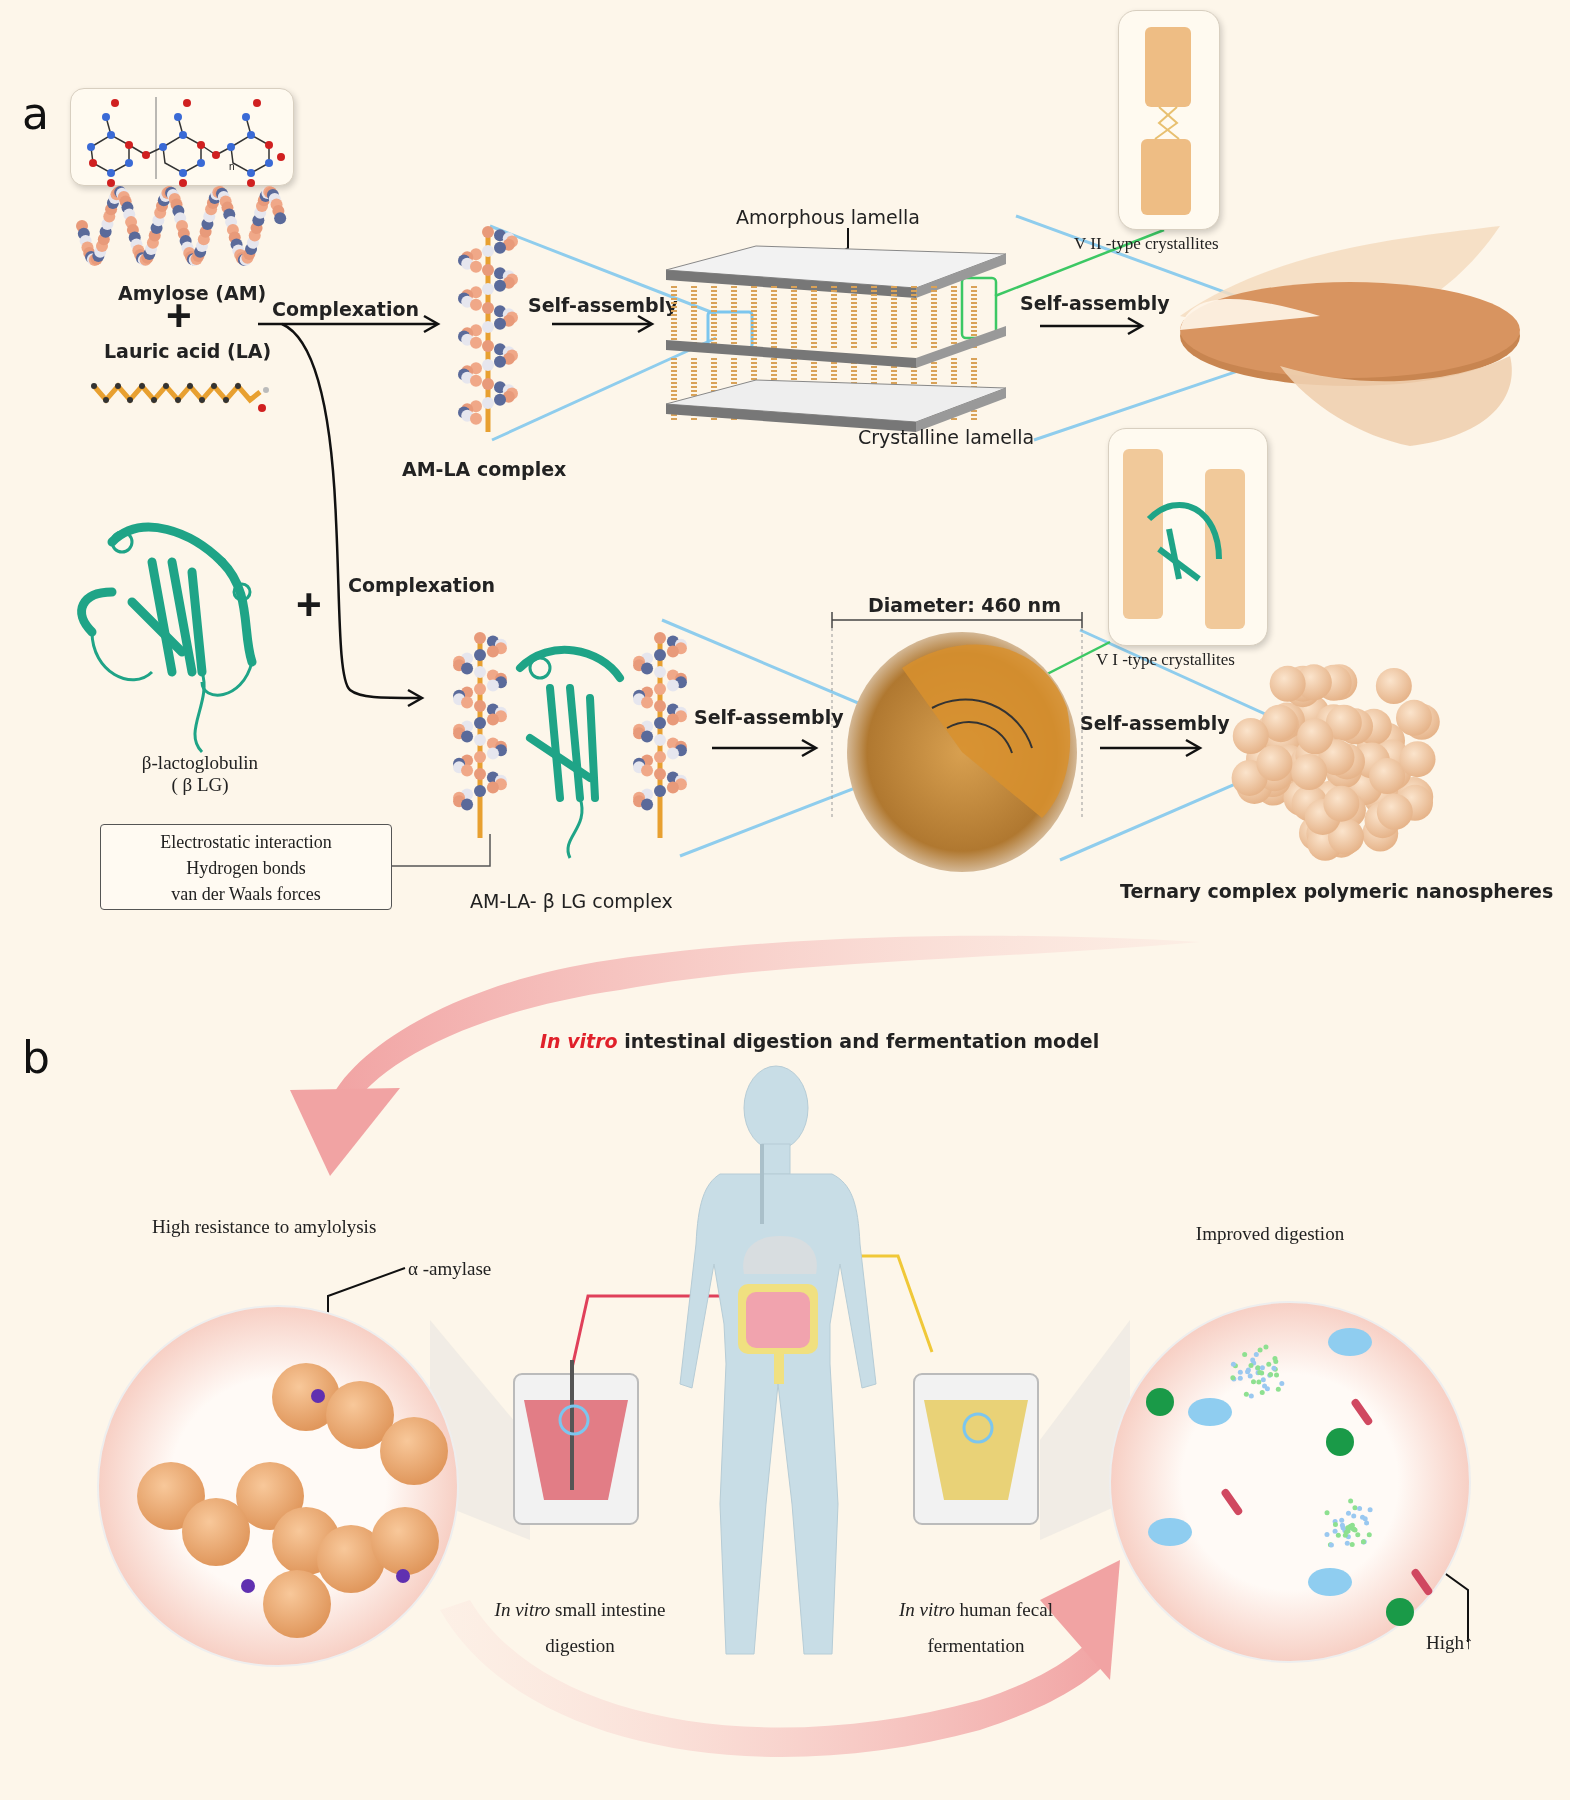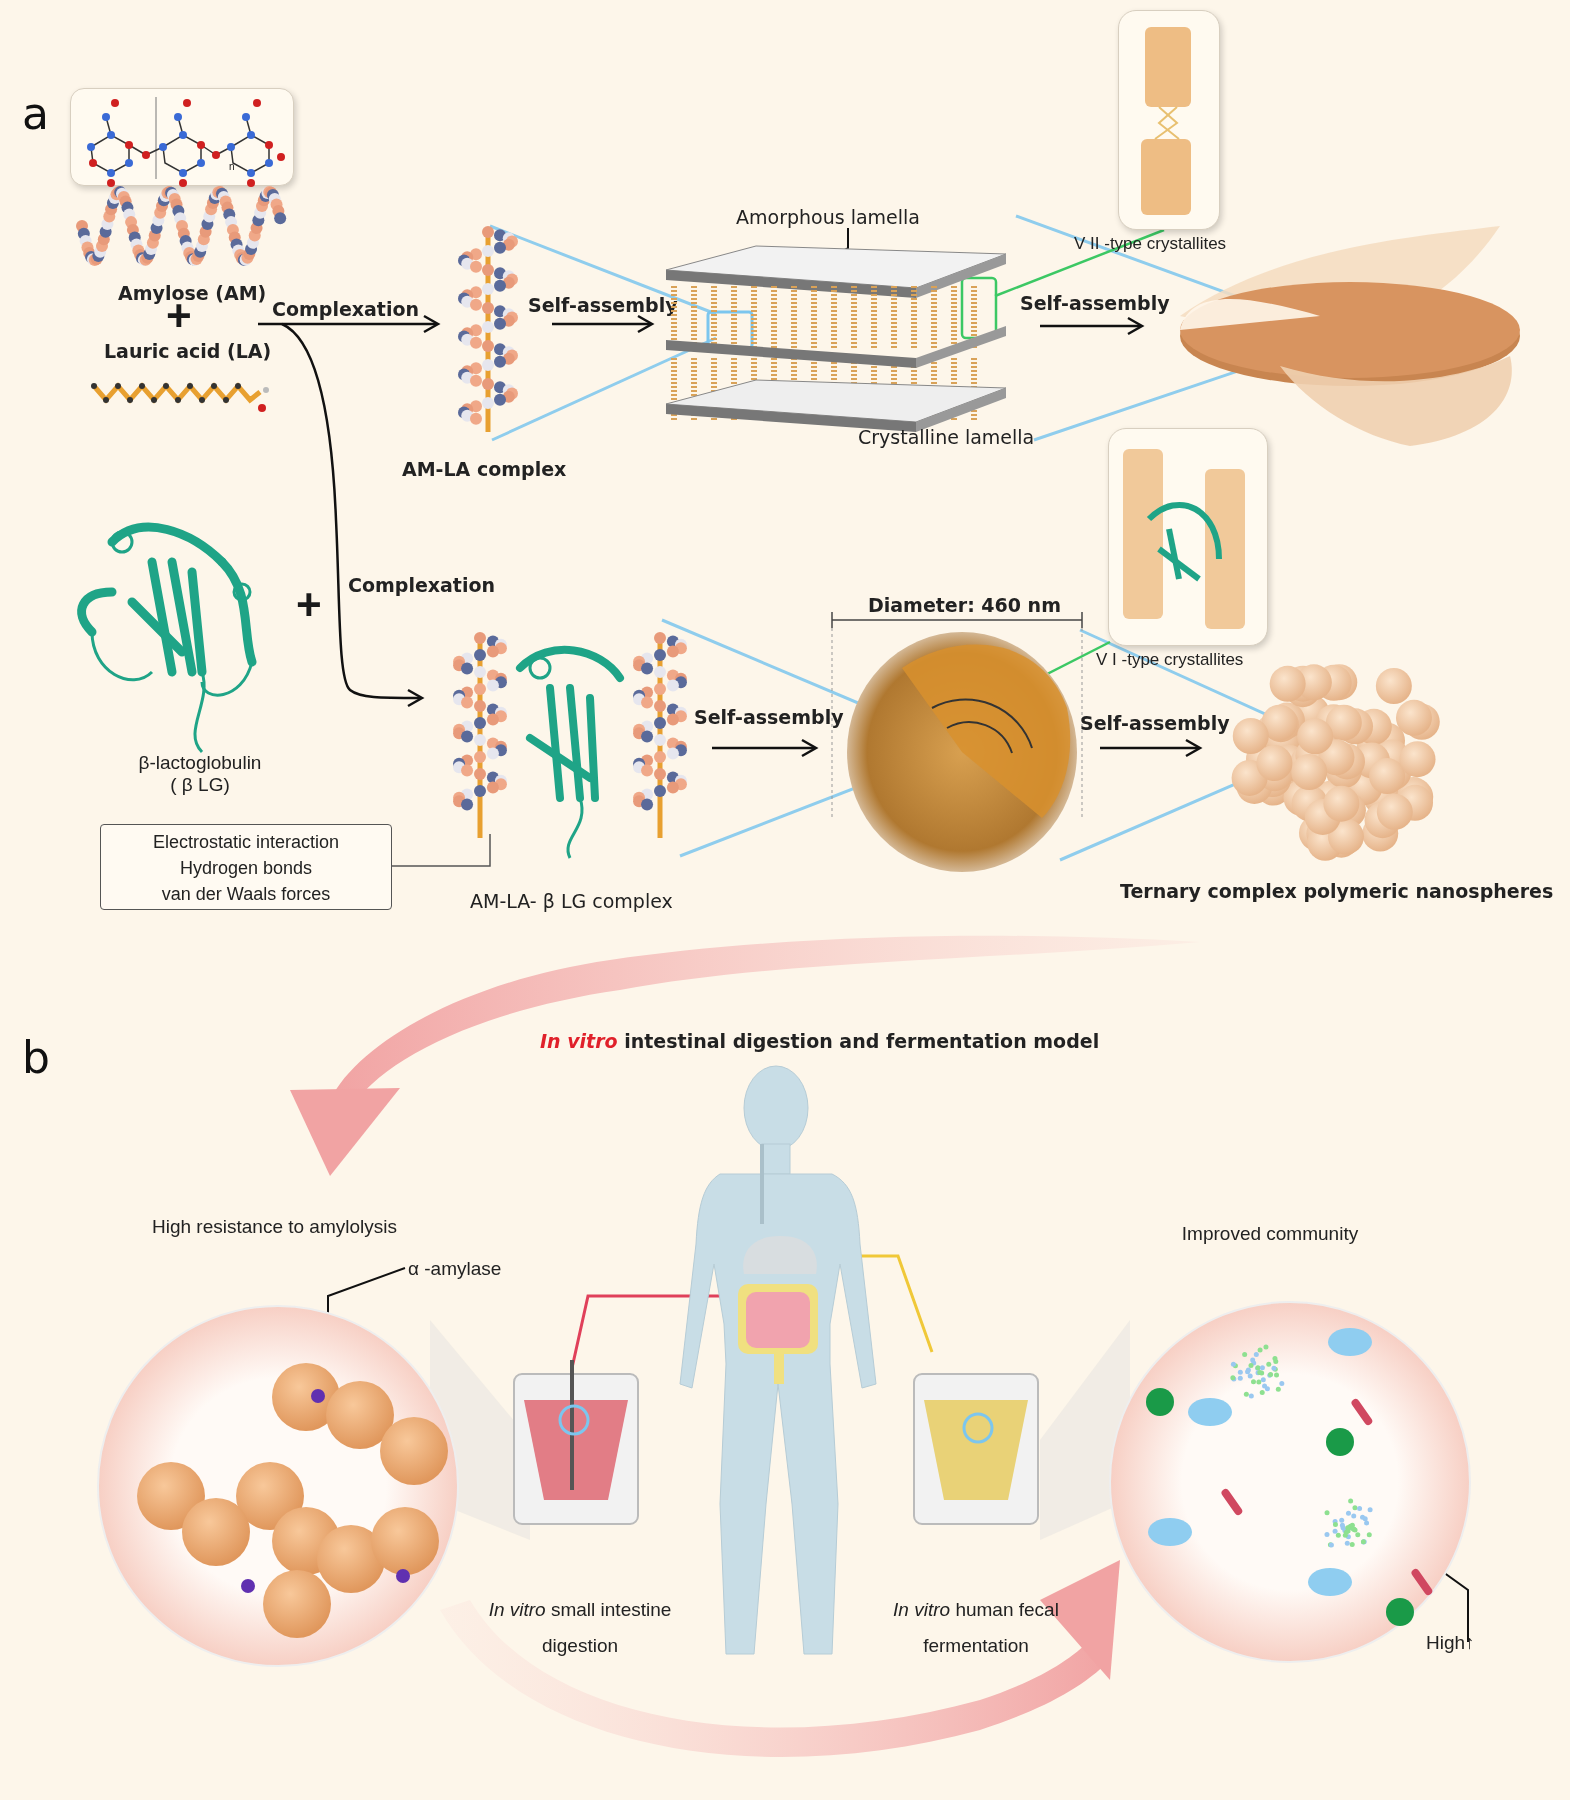--- a/index.html
+++ b/index.html
@@ -1,19 +1,19 @@
 <!DOCTYPE html>
 <html><head>
 <meta charset="utf-8">
 <style>
   html,body{margin:0;padding:0;}
   body{width:1570px;height:1800px;background:#fdf6ea;font-family:"Liberation Sans",sans-serif;color:#1a1a1a;position:relative;overflow:hidden;}
   .abs{position:absolute;}
   .lbl{position:absolute;font-family:"DejaVu Sans",sans-serif;font-weight:bold;font-size:19px;color:#222;white-space:nowrap;}
-  .lbl-n{position:absolute;font-family:Liberation Sans, sans-serif;font-size:19px;color:#222;white-space:nowrap;}
+  .lbl-n{position:absolute;font-family:Liberation Serif, serif;font-size:19px;color:#222;white-space:nowrap;}
   .panel-letter{position:absolute;font-family:"DejaVu Sans",sans-serif;font-size:44px;color:#111;}
   .center{text-align:center;}
   .inset{position:absolute;background:#fffaf0;border:1px solid #d8cfc0;border-radius:18px;box-shadow:2px 3px 6px rgba(0,0,0,0.18);}
   .box{position:absolute;border:1.5px solid #555;border-radius:4px;background:#fffaf2;}
   svg{position:absolute;overflow:visible;}
   .it{font-style:italic;}
   .red{color:#e0202a;}
 </style>
 </head>
 <body>
@@ -691,21 +691,21 @@
   <polyline points="1368,1518 1468,1590 1468,1642" fill="none" stroke="#111" stroke-width="2"></polyline>
 
   <polyline points="780,1296 588,1296 572,1368" fill="none" stroke="#e0405a" stroke-width="3"></polyline>
   <polyline points="796,1256 898,1256 932,1352" fill="none" stroke="#f0c838" stroke-width="3"></polyline>
 
   <polygon points="430,1320 530,1440 530,1540 430,1500" fill="#e8e4e0" opacity="0.55"></polygon>
   <polygon points="1130,1320 1040,1440 1040,1540 1130,1500" fill="#e8e4e0" opacity="0.55"></polygon>
 </svg>
 
 <div class="lbl-n center" style="left:1090px;top:1216px;width:360px;line-height:36px;">
-  <div>Improved community</div>
+  <div>Improved digestion</div>
 </div>
 
 <svg style="left:88px;top:1296px;" width="380" height="380">
   <defs>
       <radialGradient id="bub" cx="50%" cy="50%" r="50%">
         <stop offset="0.6" stop-color="#fffaf6"></stop>
         <stop offset="1" stop-color="#f7cfc4"></stop>
       </radialGradient>
   <radialGradient id="grain" cx="40%" cy="35%" r="65%">
         <stop offset="0" stop-color="#f8c89a"></stop>

